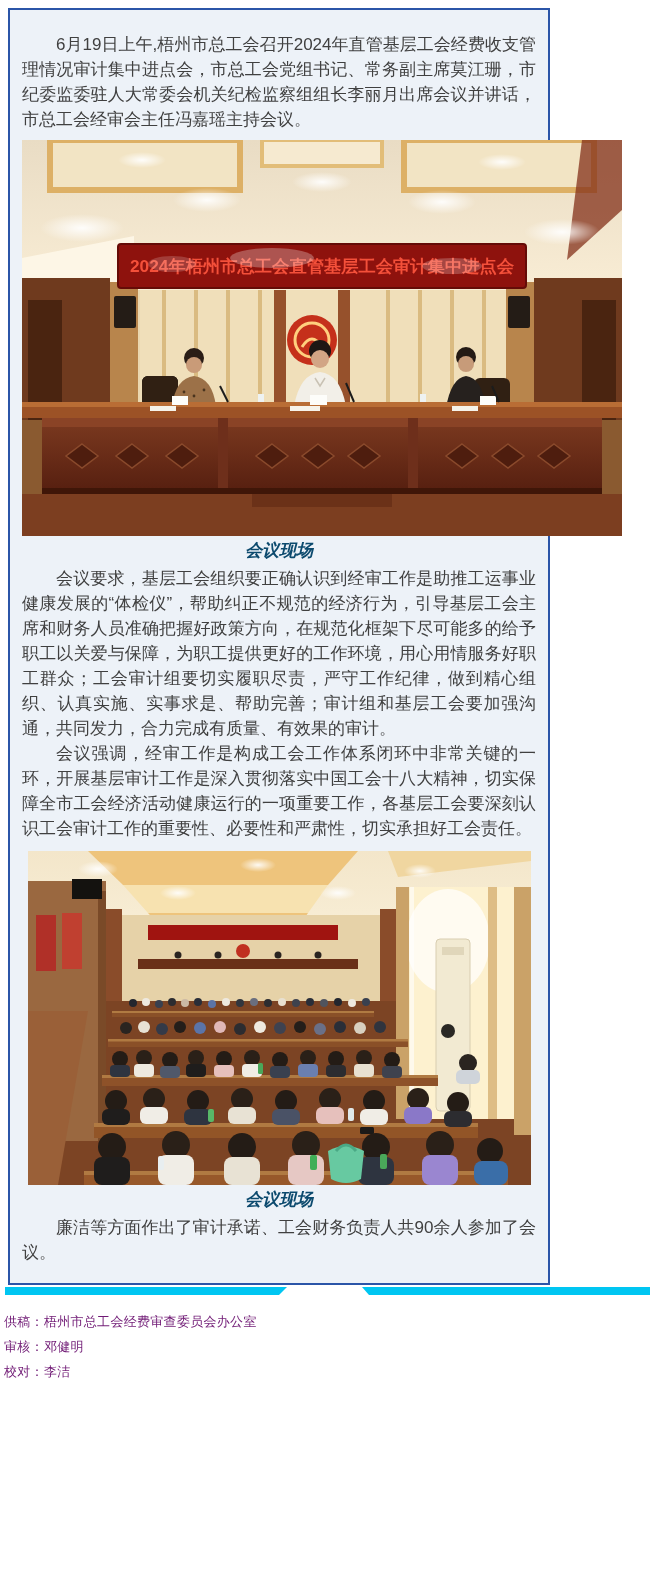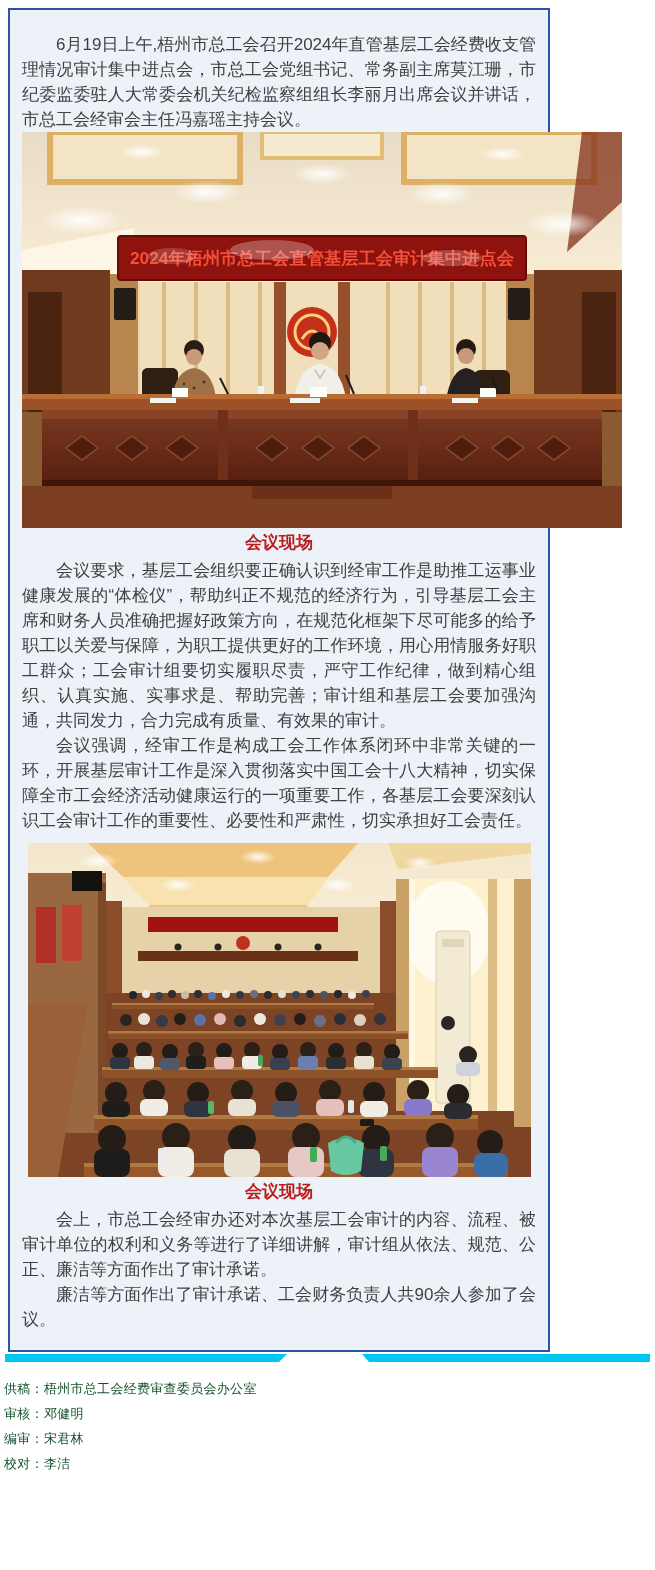--- a/index.html
+++ b/index.html
@@ -13,33 +13,33 @@
     width:542px;box-sizing:border-box;
     border:2px solid var(--border-color,#2b55a8);
     background:var(--card-background,#edf2f8);
     padding:22px 12px 18px 12px;
   }
   .para{
     margin:0;font-size:17px;line-height:25px;color:var(--text-color,#404040);
     text-indent:2em;text-align:justify;
   }
   .photo{margin:0 auto;display:block;line-height:0;}
-  .photo-1{width:600px;height:396px;margin-top:0;}
+  .photo-1{width:600px;height:396px;margin-top:8px;}
   .photo-2{width:503px;height:334px;margin-top:10px;}
   .caption{
     text-align:center;font-weight:bold;font-size:17px;line-height:19px;
-    color:#b91c1c;margin:5px 0 6px 0;
+    color:#0c4a6e;margin:5px 0 6px 0;font-style:italic;
   }
   .divider{position:relative;width:655px;height:9px;margin-top:2px;}
   .divider .bar{position:absolute;top:0;height:8px;background:var(--divider-color,#00c6f2);}
   .bar-left{left:5px;width:282px;clip-path:polygon(0 0,100% 0,calc(100% - 8px) 100%,0 100%);}
   .bar-right{left:362px;width:288px;clip-path:polygon(0 0,100% 0,100% 100%,7px 100%);}
   .footer{margin:13px 0 0 4px;}
   .credit-line{
-    font-size:13px;line-height:25px;color:#14532d;letter-spacing:.3px;
+    font-size:13px;line-height:25px;color:#701a75;letter-spacing:.3px;
   }
   svg{display:block;}
   svg text{font-family:"Liberation Sans","DejaVu Sans",sans-serif;}
 </style>
 </head>
 <body>
 
 <div class="content-box">
 
   <p class="para">6月19日上午,梧州市总工会召开2024年直管基层工会经费收支管理情况审计集中进点会，市总工会党组书记、常务副主席莫江珊，市纪委监委驻人大常委会机关纪检监察组组长李丽月出席会议并讲话，市总工会经审会主任冯嘉瑶主持会议。</p>
@@ -361,29 +361,27 @@
           <rect x="352" y="303" width="7" height="15" rx="2" fill="#4aa85a"></rect>
           <rect x="332" y="276" width="14" height="7" rx="1.5" fill="#1c1a18"></rect>
           <path d="M300 300 q18 -10 36 0 l-3 28 q-15 8 -30 0 z" fill="#67c9a1"></path>
           <path d="M308 300 q10 -12 20 0" fill="none" stroke="#4aa985" stroke-width="3"></path>
         </g>
       </g>
     </svg>
   </div>
   <div class="caption">会议现场</div>
 
-  <p class="para">会上，市总工会经审办还对本次基层工会审计的内容、流程、被审计单位的权利和义务等进行了详细讲解，审计组从依法、规范、公正、廉洁等方面作出了审计承诺。</p>
   <p class="para">廉洁等方面作出了审计承诺、工会财务负责人共90余人参加了会议。</p>
 
 </div>
 
 <div class="divider">
   <div class="bar bar-left"></div>
   <div class="bar bar-right"></div>
 </div>
 
 <div class="footer">
   <div class="credit-line">供稿：梧州市总工会经费审查委员会办公室</div>
   <div class="credit-line">审核：邓健明</div>
-  <div class="credit-line">编审：宋君林</div>
   <div class="credit-line">校对：李洁</div>
 
 </div>
 
 </body></html>

